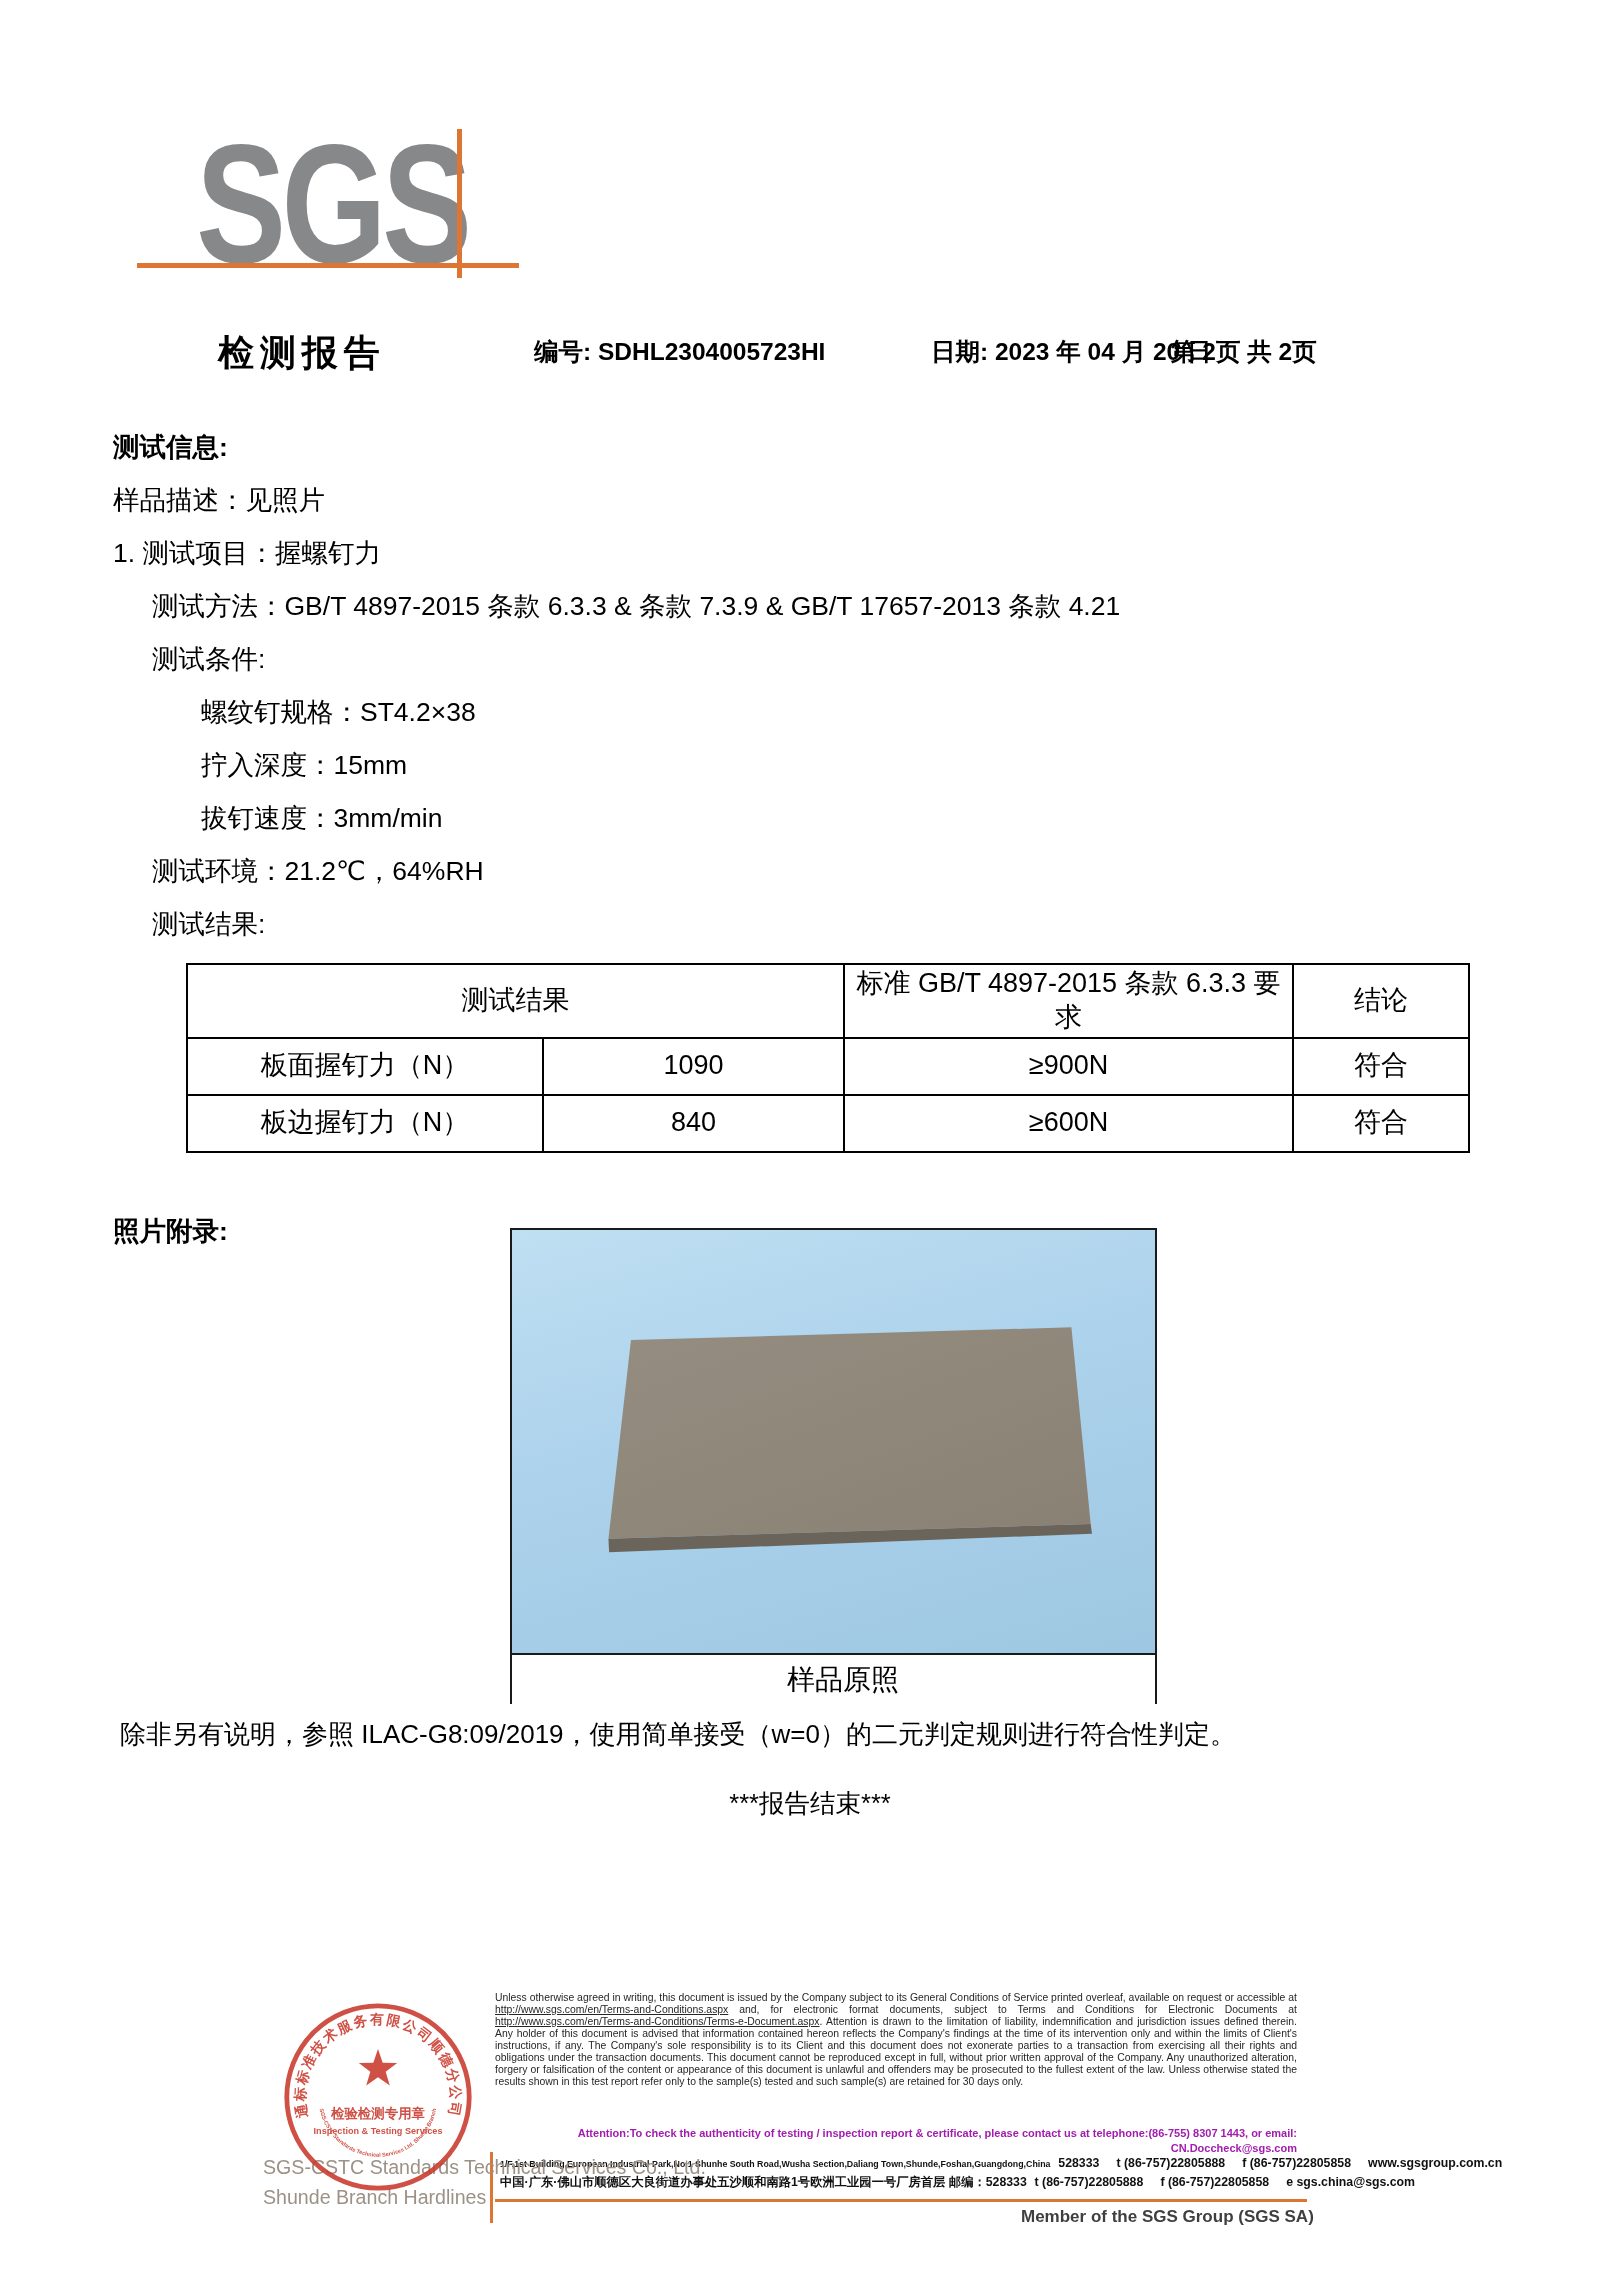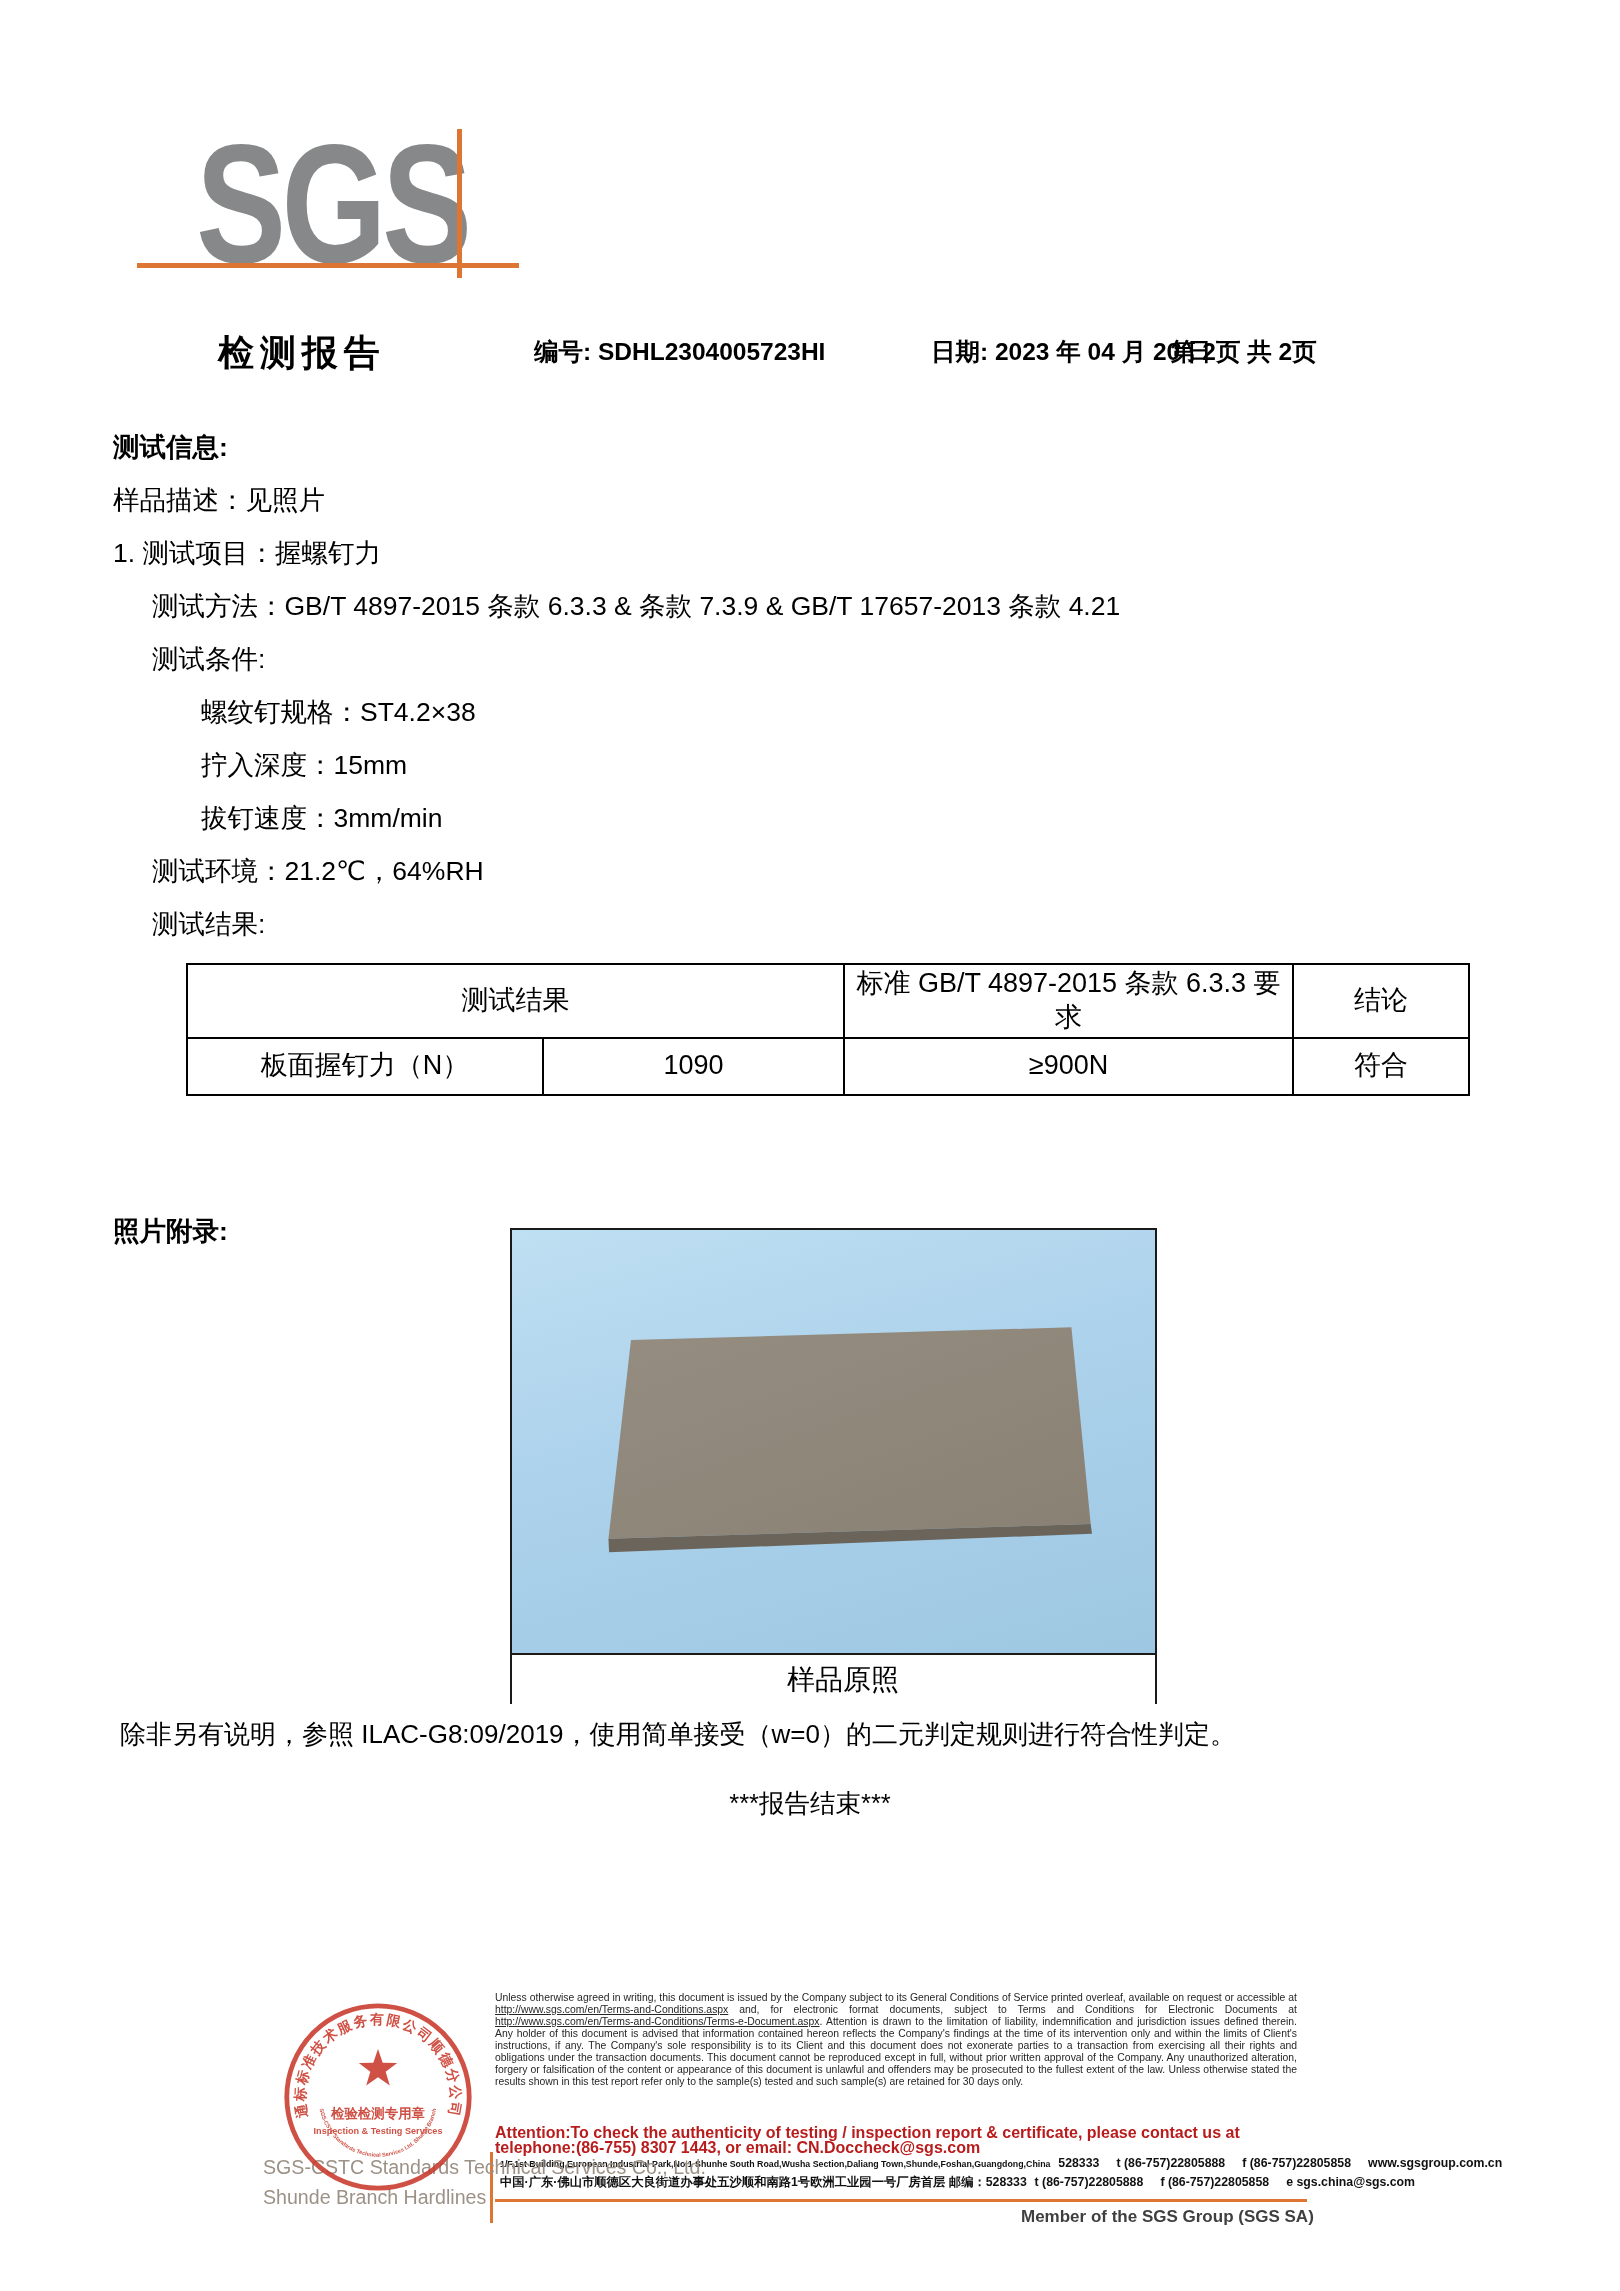--- a/index.html
+++ b/index.html
@@ -73,21 +73,21 @@
     color:#9c9186;z-index:1;white-space:nowrap;
   }
   .stamp{position:absolute;left:282px;top:2001px;width:192px;height:192px;z-index:2;opacity:0.88;}
   .disclaimer{
     position:absolute;left:495px;top:1992px;width:802px;
     font-size:10.4px;line-height:12px;color:#262626;text-align:justify;
   }
   .disclaimer .u{text-decoration:underline;}
   .attention{
     position:absolute;left:495px;top:2126px;width:802px;
-    font-size:16px;line-height:14.5px;font-weight:bold;color:#b91c1c;
+    font-size:11px;line-height:14.5px;font-weight:bold;color:#a21caf;text-align:right;
   }
   .addr-vline{position:absolute;left:490px;top:2152px;width:2.9px;height:71px;background:#dd7633;}
   .addr-block{position:absolute;left:500px;top:2156px;width:814px;}
   .addr-row{display:flex;align-items:baseline;white-space:nowrap;margin-bottom:3.9px;color:#111;}
   .addr-en{font-size:8.8px;font-weight:bold;}
   .addr-cn{font-size:12.3px;font-weight:bold;}
   .addr-contact{font-size:12.3px;font-weight:bold;margin-left:7.8px;}
   .addr-contact span{margin-right:13.7px;}
   .footer-hline{position:absolute;left:495px;top:2199px;width:812px;height:2.9px;background:#dd7633;}
   .member{position:absolute;left:1021px;top:2207px;font-size:17px;color:#3f3f3f;font-weight:bold;}
@@ -131,20 +131,26 @@
         <td colspan="2">测试结果</td>
         <td>标准 GB/T 4897-2015 条款 6.3.3 要求</td>
         <td>结论</td>
       </tr>
       <tr class="drow">
         <td>板面握钉力（N）</td>
         <td>1090</td>
         <td>≥900N</td>
         <td>符合</td>
       </tr>
+      <tr class="drow">
+        <td>板边握钉力（N）</td>
+        <td>840</td>
+        <td>≥600N</td>
+        <td>符合</td>
+      </tr>
     </tbody>
   </table>
 
   <div class="photo-title">照片附录:</div>
   <div class="photo-box">
     <div class="photo-area">
       <div class="board-face"></div>
       <div class="board-edge"></div>
     </div>
     <div class="photo-caption">样品原照</div>

